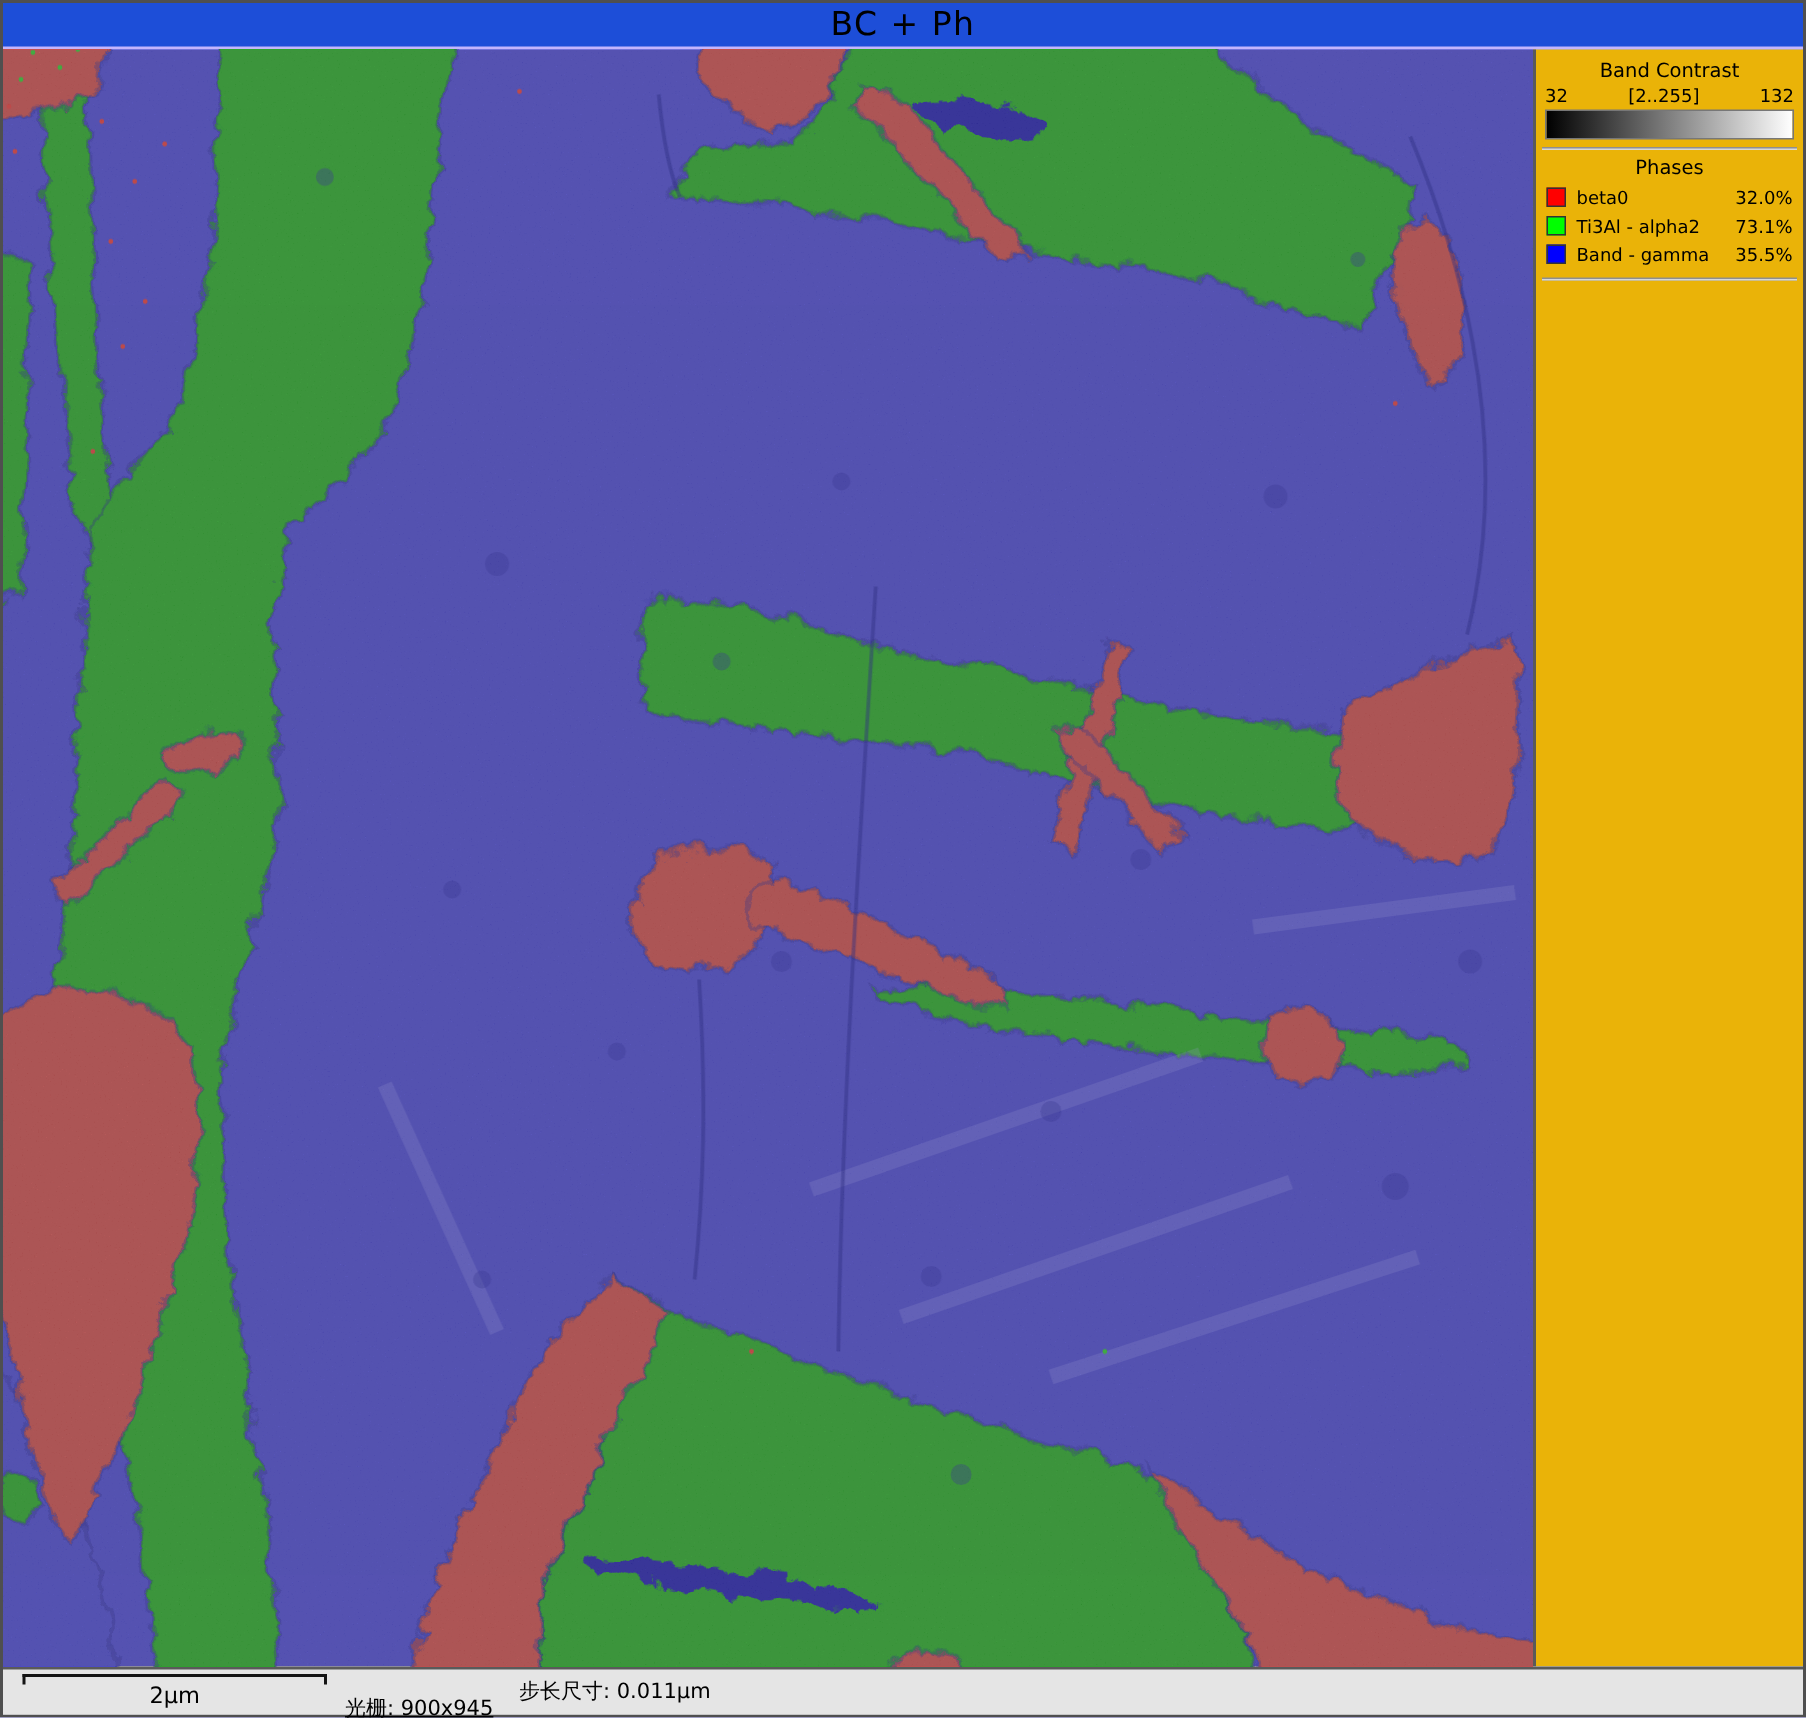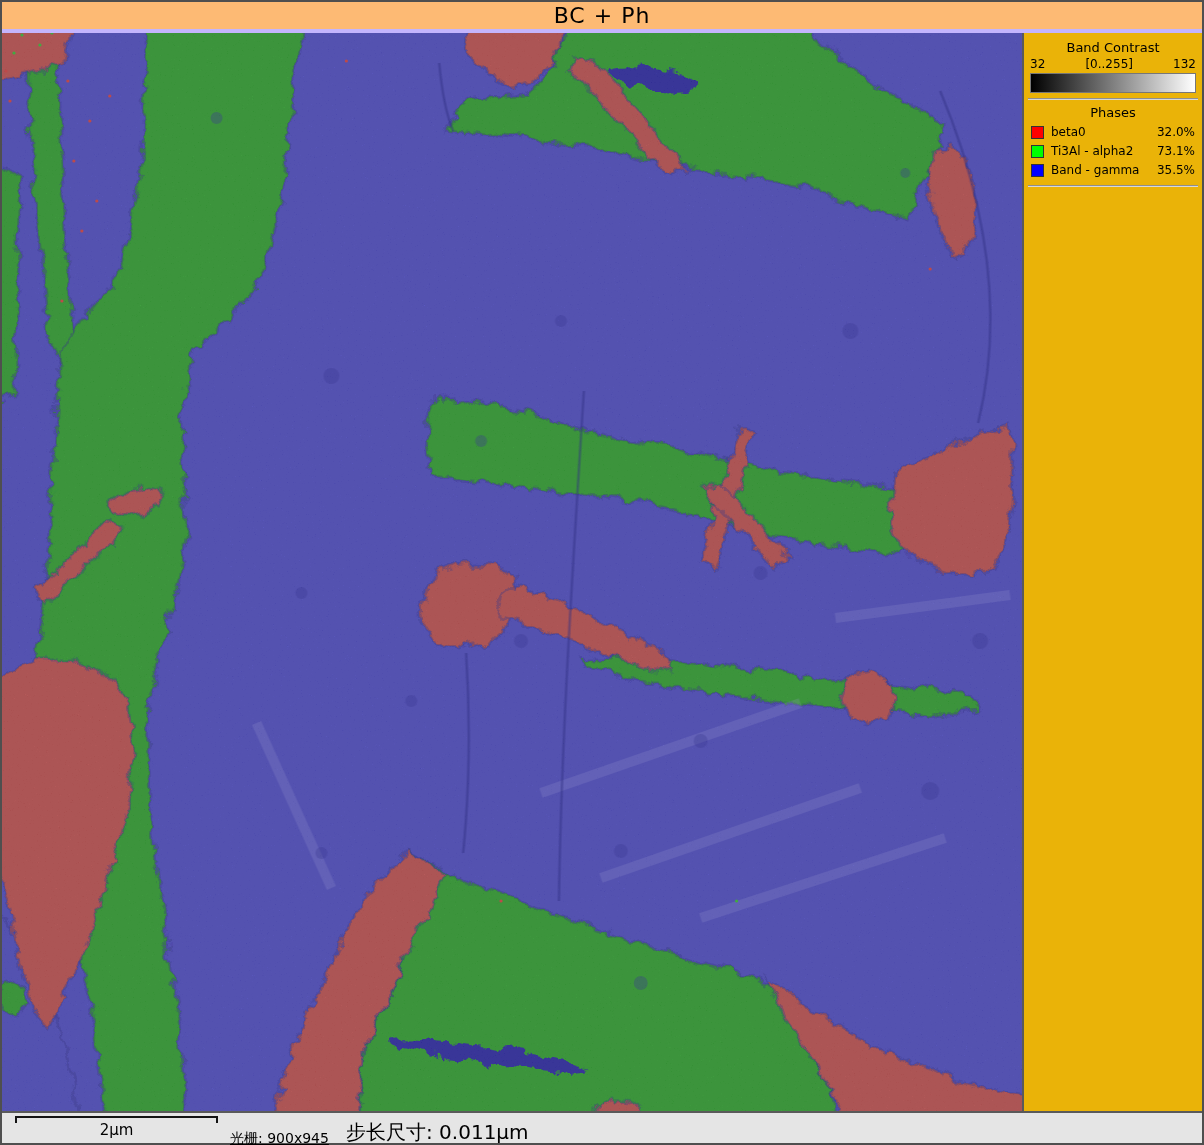--- a/index.html
+++ b/index.html
@@ -1,36 +1,36 @@
 <!DOCTYPE html>
 <html><head>
 <meta charset="utf-8">
 <style>
   html,body{margin:0;padding:0;background:#ffffff;font-family:"DejaVu Sans","Liberation Sans",sans-serif;color:#000;}
   *{box-sizing:border-box;}
   .frame{width:1204px;height:1145px;border:2px solid #4f4f4f;display:grid;
          grid-template-columns:1020px 180px;grid-template-rows:31px 1078px 32px;background:#fff;}
-  .title-row{grid-column:1/3;border-bottom:4px solid #c4b5fd;display:flex;align-items:center;justify-content:center;
-             font-size:22px;letter-spacing:1px;background:#fdba74;}
+  .title-row{grid-column:1/3;border-bottom:2px solid #c4b5fd;display:flex;align-items:center;justify-content:center;
+             font-size:22px;letter-spacing:1px;background:#1d4ed8;}
   .map-area{position:relative;overflow:hidden;background:#4e4bc8;}
   .map-area svg{display:block;width:100%;height:100%;}
   .legend{border-left:2px solid #5a5a5a;background:#eab308;padding:5px 3px 0 3px;overflow:hidden;}
   .bc-title,.phases-title{text-align:center;font-size:13px;margin:2px 0 3px 0;}
   .bc-scale{display:flex;justify-content:space-between;font-size:12px;padding:0 3px;line-height:13px;}
   .bc-gradient{height:20px;margin:2px 3px 5px 3px;background:linear-gradient(to right,#000,#fff);border:1px solid #777;}
   .sep{height:2px;background:#8f8f8f;border-bottom:1px solid #d9d9d9;margin:5px 1px;}
-  .phase-row{display:flex;align-items:center;padding:2px 4px 3px 4px;font-size:12px;line-height:14px;}
+  .phase-row{display:flex;padding:2px 4px 3px 4px;font-size:12px;line-height:14px;}
   .swatch{width:13px;height:13px;border:1px solid #333;margin-right:7px;flex:none;}
   .pct{margin-left:auto;}
   .footer{grid-column:1/3;border-top:2px solid #5a5a5a;position:relative;background:#e5e5e5;}
   .scalebar{position:absolute;left:13px;top:3px;width:203px;height:7px;
             border-top:2px solid #141414;border-left:2px solid #141414;border-right:2px solid #141414;}
   .scalelabel{position:absolute;left:13px;top:8px;width:203px;text-align:center;font-size:15px;}
   .info1{position:absolute;left:228px;top:17px;font-size:14px;text-decoration:underline;}
-  .info2{position:absolute;left:344px;top:6px;font-size:20px;}
+  .info2{position:absolute;left:344px;top:6px;font-size:14px;}
 </style>
 </head>
 <body>
 
 <div class="frame">
 
   <div class="title-row">BC + Ph</div>
 
   <div class="map-area">
     <svg viewBox="0 0 1022 1078" preserveAspectRatio="none">
@@ -136,21 +136,21 @@
 
       <rect x="0" y="0" width="1022" height="1078" filter="url(#noiseDark)" opacity="0.16"></rect>
       <rect x="0" y="0" width="1022" height="1078" filter="url(#noiseLight)" opacity="0.10"></rect>
     </svg>
   </div>
 
   <div class="legend">
     <div class="bc-title">Band Contrast</div>
     <div class="bc-scale">
       <span>32</span>
-      <span>[0..255]</span>
+      <span>[2..255]</span>
       <span>132</span>
     </div>
     <div class="bc-gradient"></div>
     <div class="sep"></div>
     <div class="phases-title">Phases</div>
     <div id="phase-rows">
         <div class="phase-row">
           <span class="swatch" style="background: rgb(255, 0, 0);"></span>
           <span>beta0</span>
           <span class="pct">32.0%</span>

